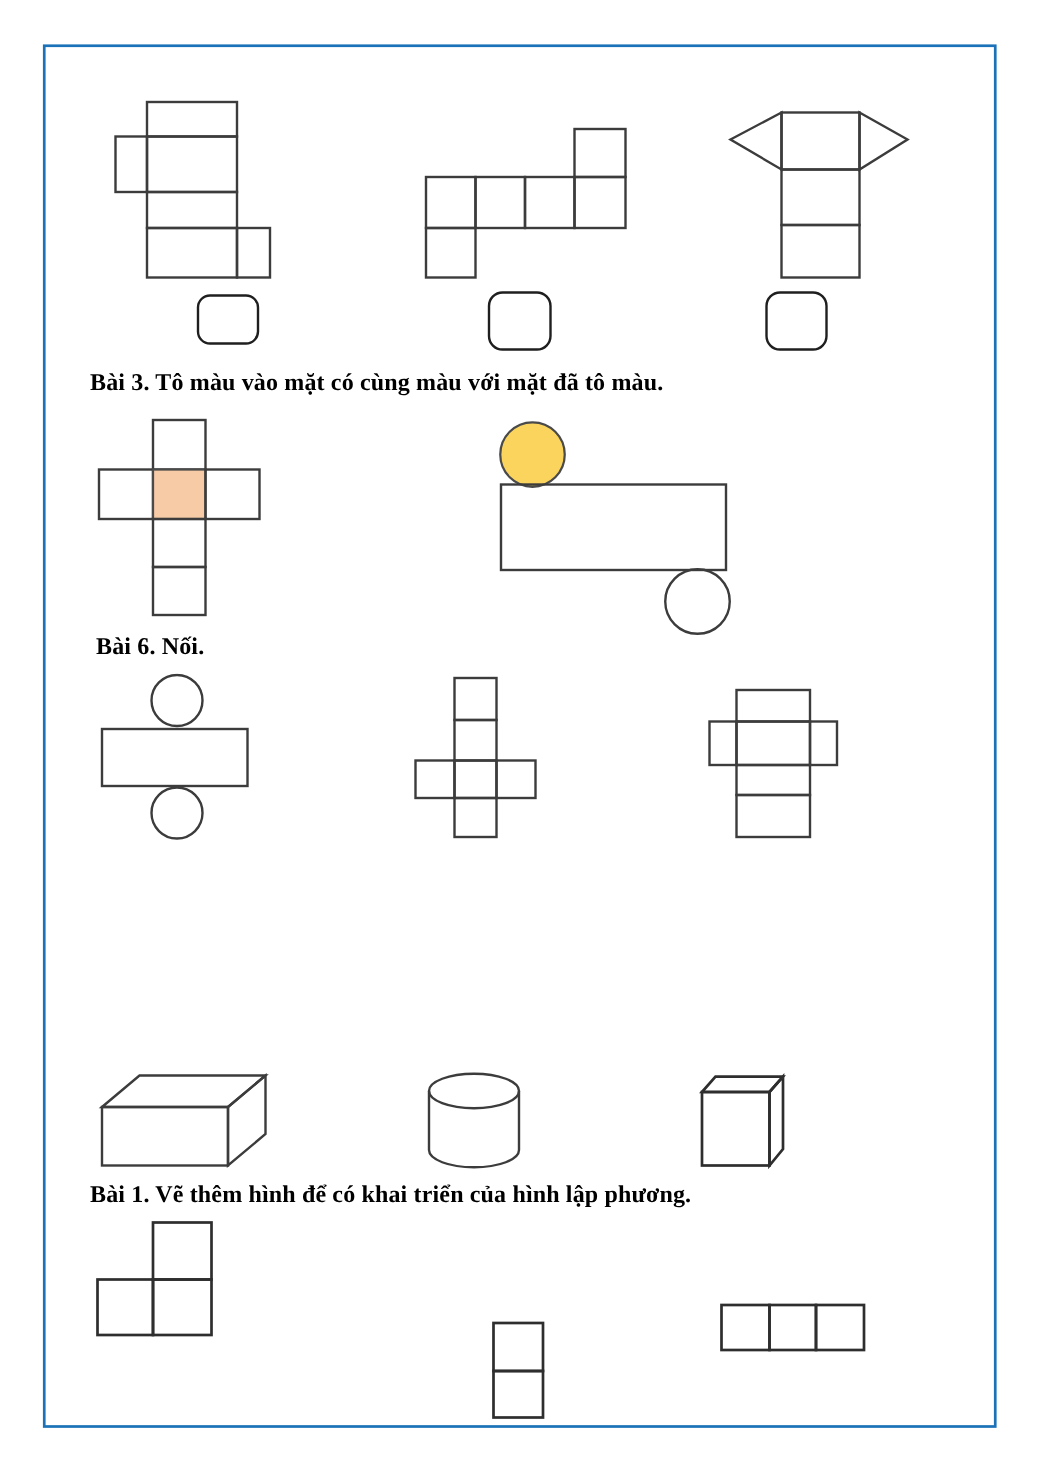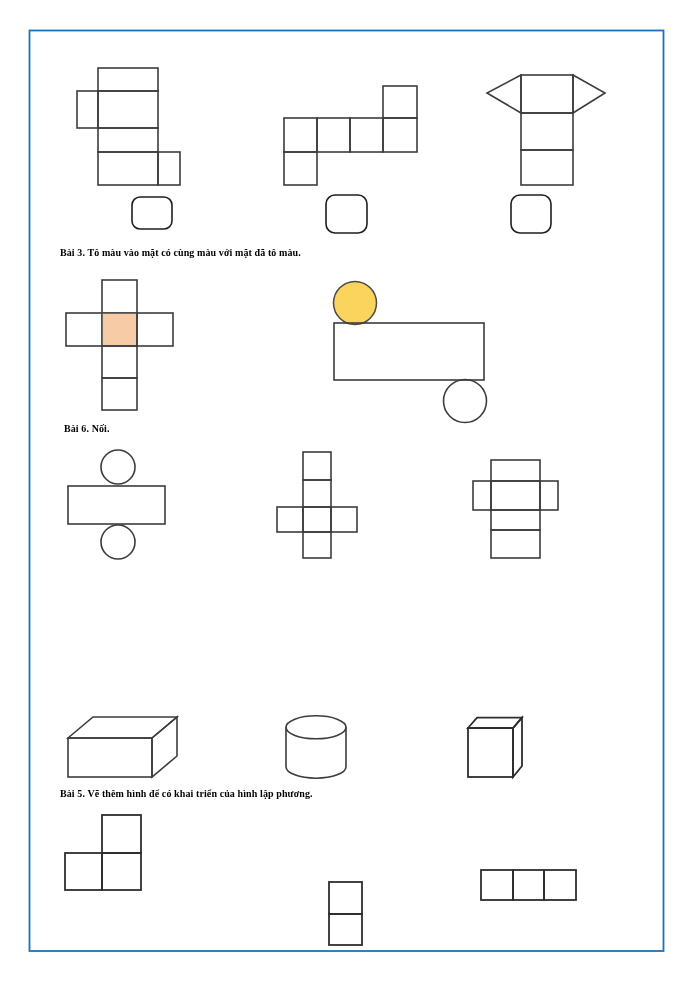--- a/index.html
+++ b/index.html
@@ -2,21 +2,21 @@
 <html><head>
 <meta charset="utf-8">
 <style>
   html,body { margin:0; padding:0; background:#ffffff; }
   .page {
     position:relative; width:694px; height:982px; background:#ffffff;
     font-family:"Liberation Serif", serif; overflow:hidden;
   }
   .abs { position:absolute; }
   .heading {
-    position:absolute; font-weight:bold; font-size:10px; color:#000;
+    position:absolute; font-weight:bold; font-size:16px; color:#000;
     white-space:nowrap; letter-spacing:0.1px;text-align:right;
   }
   
   .ln   { fill:none; stroke:#3c3c3c; stroke-width:1.6; }
   .lnth { fill:none; stroke:#2e2e2e; stroke-width:1.8; }
   .box  { fill:none; stroke:#1f1f1f; stroke-width:1.6; }
   
   .fillable { stroke:#4a4a4a; stroke-width:1.5; }
 </style>
 </head>
@@ -116,21 +116,21 @@
     <path class="ln" d="M6,17.3 L6,56.7 A30,11.5 0 0 0 66,56.7 L66,17.3"></path>
     <ellipse class="ln" cx="36" cy="17.3" rx="30" ry="11.5"></ellipse>
   </svg>
 
   <svg class="abs" style="left:463px;top:712px;" width="66" height="70">
     <polygon class="lnth" points="5,16 14,5.7 59,5.7 50,16"></polygon>
     <polygon class="lnth" points="50,16 59,5.7 59,54 50,65"></polygon>
     <rect class="lnth" x="5" y="16" width="45" height="49"></rect>
   </svg>
 
-  <div class="heading" style="left:60px;top:788px;">Bài 5. Vẽ thêm hình để có khai triển của hình lập phương.</div>
+  <div class="heading" style="left:60px;top:788px;">Bài 1. Vẽ thêm hình để có khai triển của hình lập phương.</div>
 
   <svg class="abs" style="left:60px;top:811px;" width="90" height="84">
     <rect class="lnth" x="42" y="4" width="39" height="38"></rect>
     <rect class="lnth" x="5" y="42" width="37" height="37"></rect>
     <rect class="lnth" x="42" y="42" width="39" height="37"></rect>
   </svg>
 
   <svg class="abs" style="left:325px;top:878px;" width="46" height="72">
     <rect class="lnth" x="4" y="4" width="33" height="32"></rect>
     <rect class="lnth" x="4" y="36" width="33" height="31"></rect>

